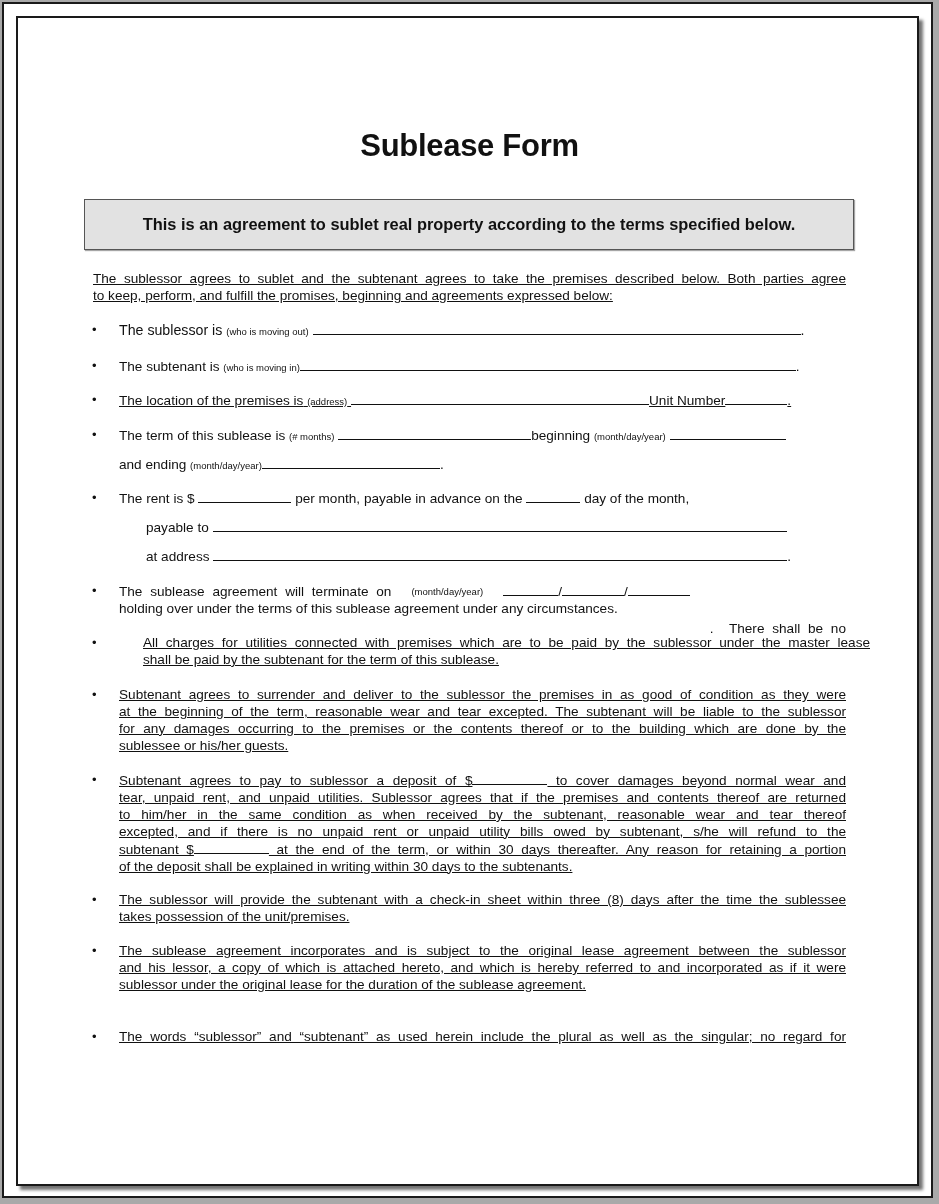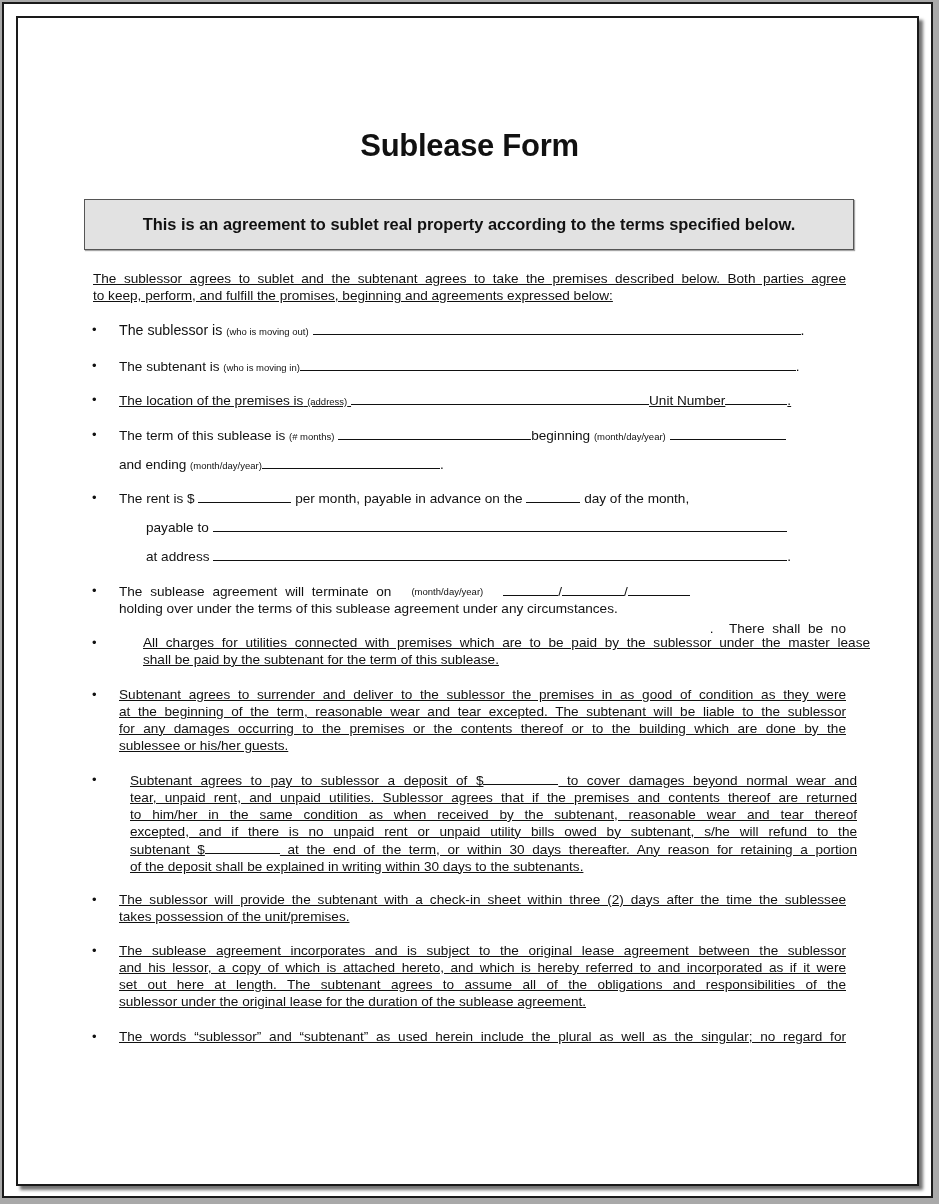--- a/index.html
+++ b/index.html
@@ -121,39 +121,38 @@
 
 <span class="bullet" style="top:687px;">•</span>
 <div class="j" style="left:119px; top:687px; width:727px;">
   <span class="l">Subtenant agrees to surrender and deliver to the sublessor the premises in as good of condition as they were</span>
   <span class="l">at the beginning of the  term, reasonable wear and tear excepted.  The subtenant will be liable to the sublessor</span>
   <span class="l">for any damages occurring to the premises or the contents thereof or to the building which are done by the</span>
   <span class="l last">sublessee or his/her guests.</span>
 </div>
 
 <span class="bullet" style="top:772px;">•</span>
-<div class="j" style="left:119px; top:772px; width:727px;margin-left:11px;">
+<div class="j" style="left:119px; top:772px; width:727px;">
   <span class="l"><span>Subtenant agrees to pay to sublessor a deposit of $</span><span class="blank" style="width:75px;"></span><span> to cover damages beyond normal wear and</span></span>
   <span class="l">tear, unpaid rent, and unpaid utilities.  Sublessor agrees that if the premises and contents thereof are returned</span>
   <span class="l">to him/her in the same condition as when received by the subtenant, reasonable wear and tear thereof</span>
   <span class="l">excepted, and if there is no unpaid rent or unpaid utility bills owed by subtenant, s/he will refund to the</span>
   <span class="l"><span>subtenant $</span><span class="blank" style="width:75px;"></span><span> at the end of the term, or within 30 days thereafter.  Any reason for retaining a portion</span></span>
   <span class="l last">of the deposit shall be explained in writing within 30 days to the subtenants.</span>
 </div>
 
 <span class="bullet" style="top:892px;">•</span>
 <div class="j" style="left:119px; top:892px; width:727px;">
-  <span class="l">The sublessor will provide the subtenant with a check-in sheet within three (2) days after the time the sublessee</span>
+  <span class="l">The sublessor will provide the subtenant with a check-in sheet within three (8) days after the time the sublessee</span>
   <span class="l last">takes possession of the unit/premises.</span>
 </div>
 
 <span class="bullet" style="top:943px;">•</span>
 <div class="j" style="left:119px; top:943px; width:727px;">
   <span class="l">The sublease agreement incorporates and is subject to the original lease agreement between the sublessor</span>
   <span class="l">and his lessor, a copy of which is attached hereto, and which is hereby referred to and incorporated as if it were</span>
-  <span class="l">set out here at length.  The subtenant agrees to assume all of the obligations and responsibilities of the</span>
   <span class="l last">sublessor under the original lease for the duration of the sublease agreement.</span>
 </div>
 
 <span class="bullet" style="top:1029px;">•</span>
 <div class="j" style="left:119px; top:1029px; width:727px;">
   <span class="l">The words “sublessor” and “subtenant” as used herein include the plural as well as the singular; no regard for</span>
 </div>
 
 </body></html>

